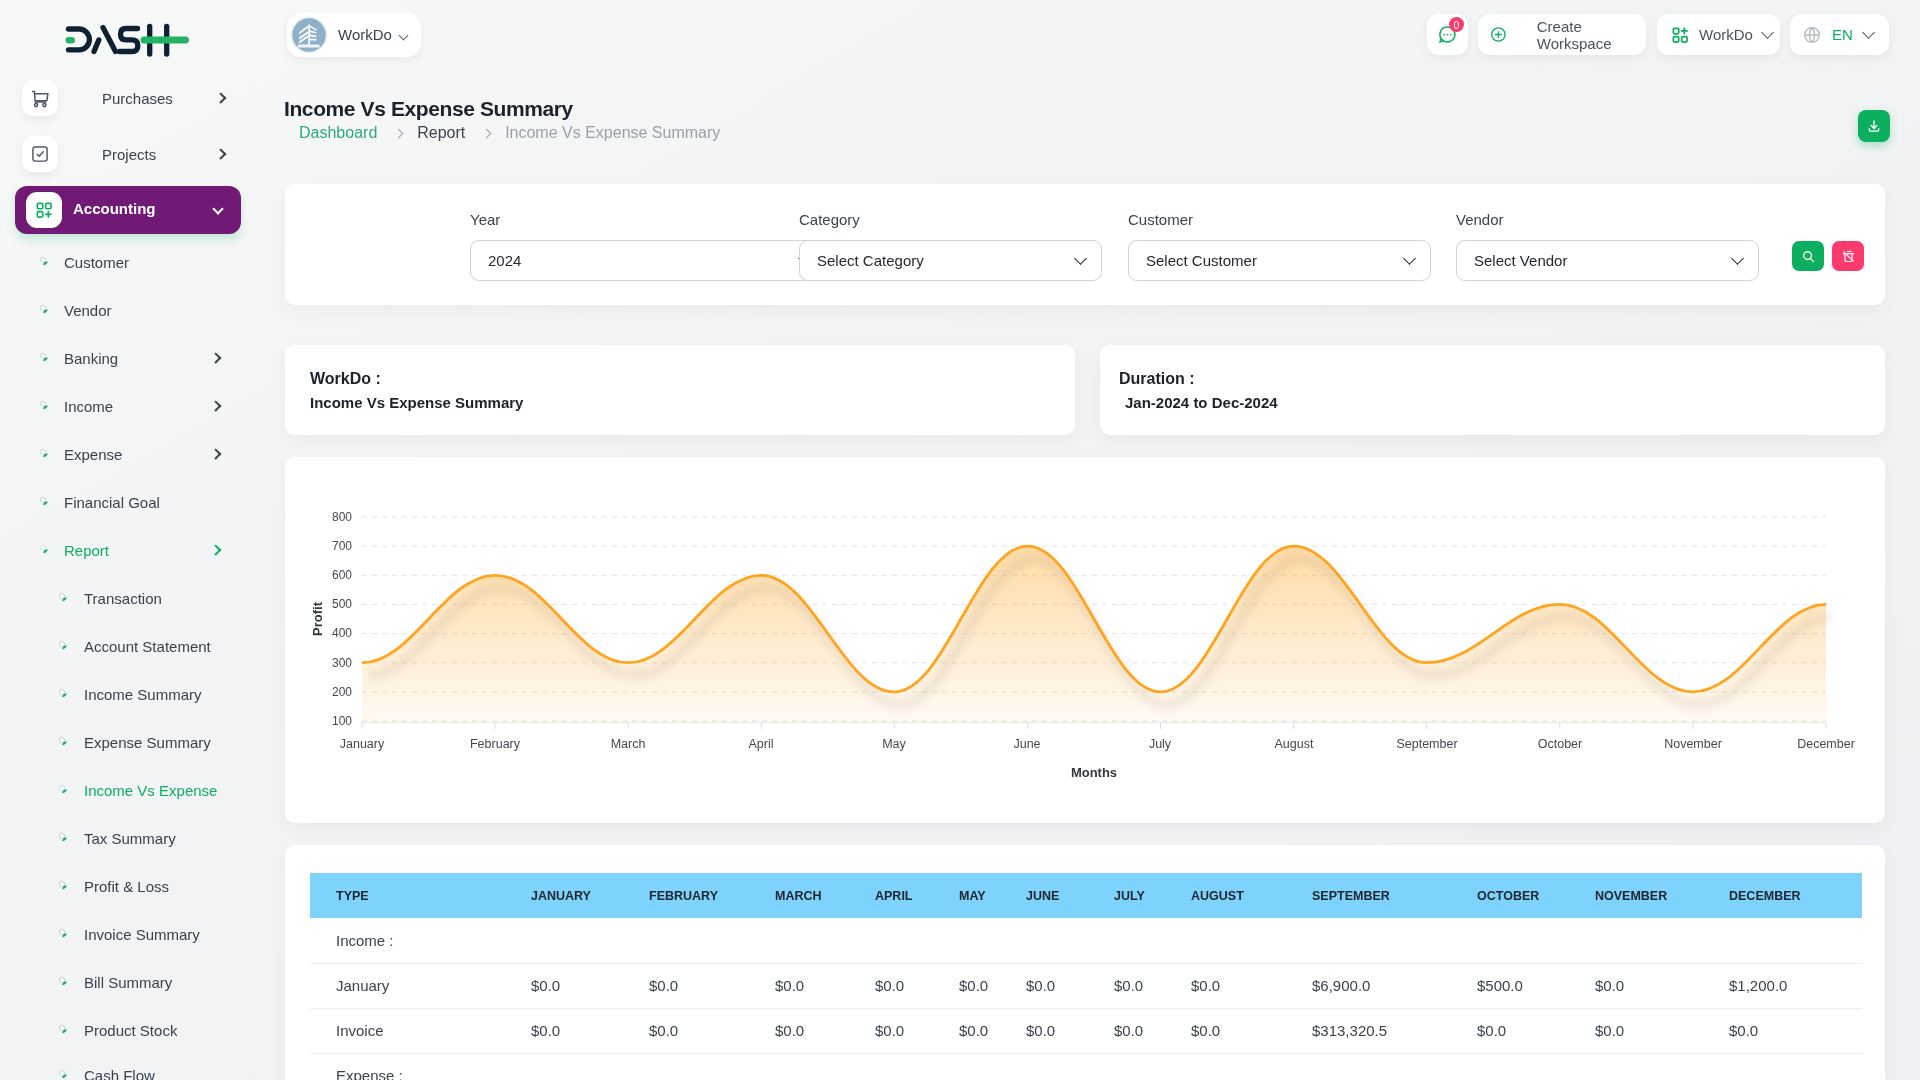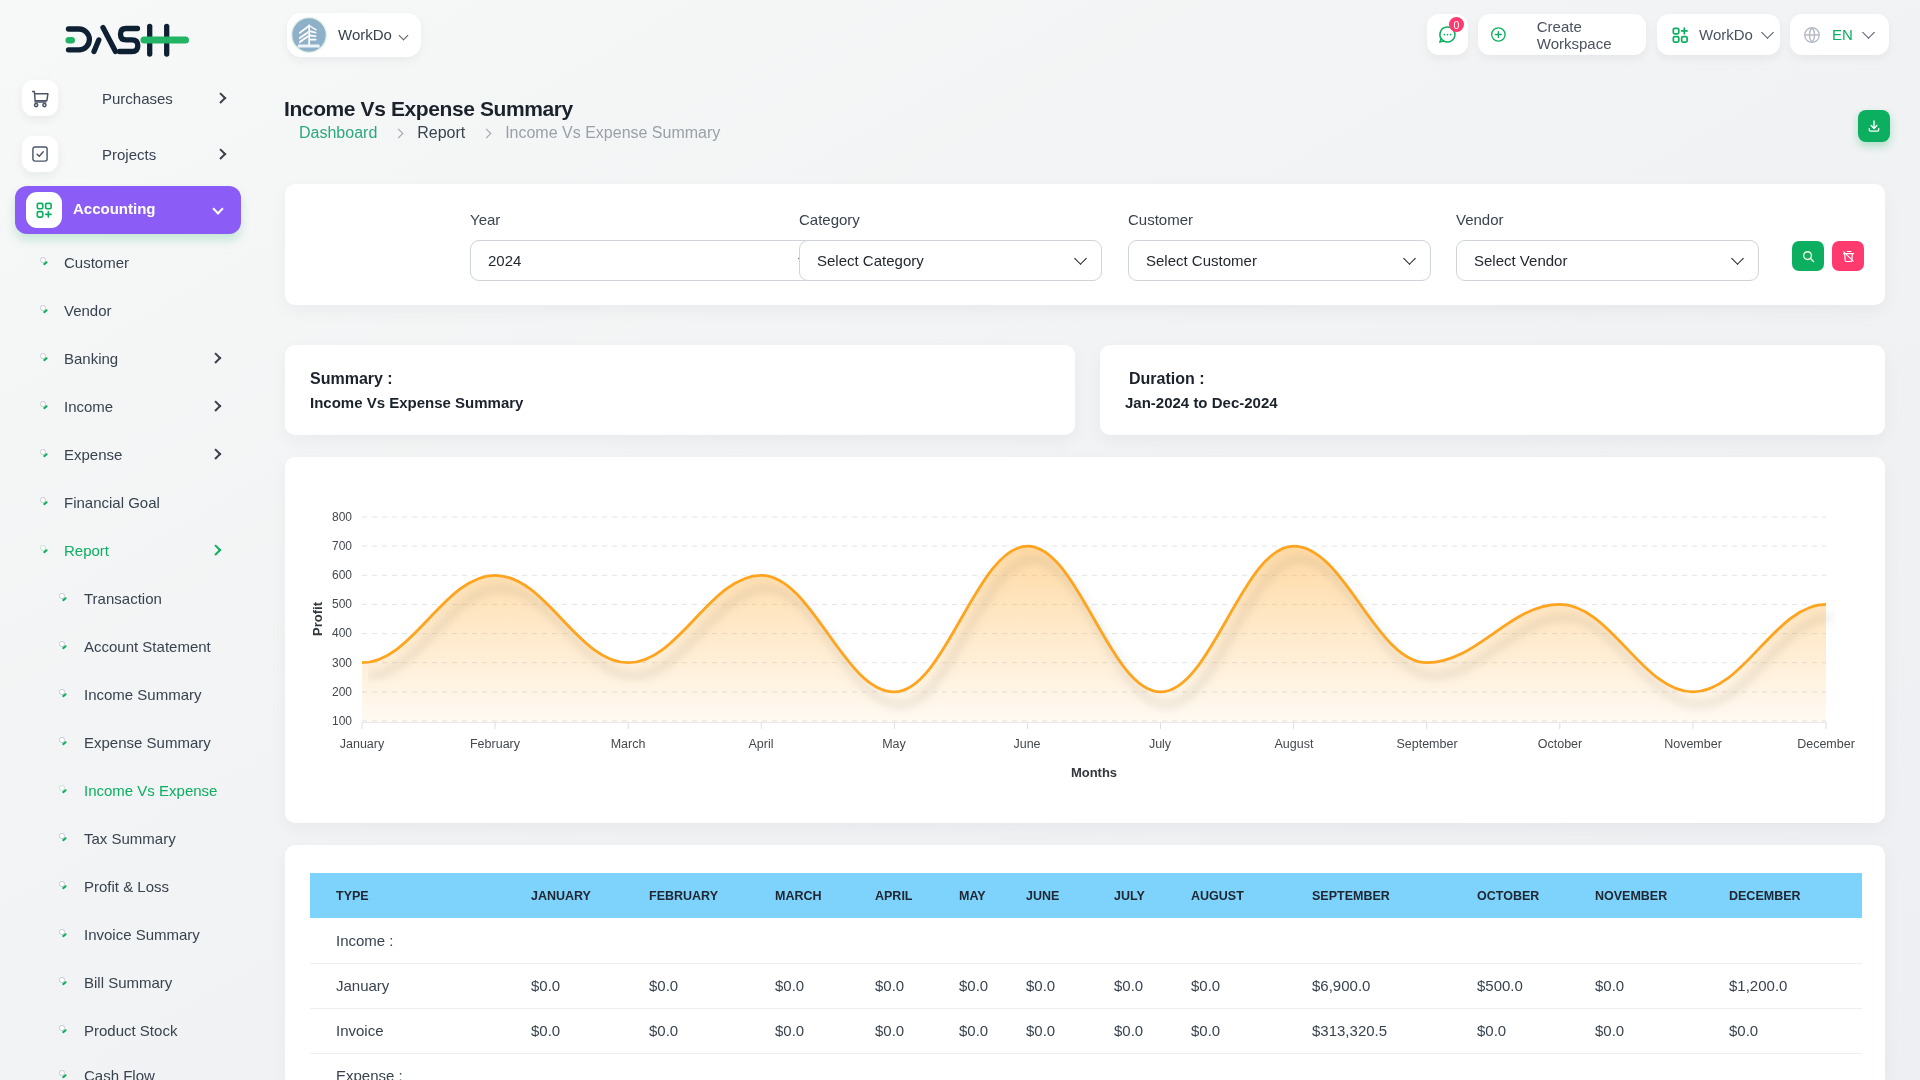--- a/index.html
+++ b/index.html
@@ -67,21 +67,21 @@
 
 <div class="mi-icon" style="left:22px;top:136px;">
   <svg width="20" height="20" viewBox="0 0 24 24" fill="none" stroke="#4a5568" stroke-width="1.7" stroke-linecap="round" stroke-linejoin="round">
     <rect x="3.5" y="3.5" width="17" height="17" rx="2.5"></rect>
       <path d="M8.5 12.2l2.6 2.6 4.8-5.6"></path>
   </svg>
 </div>
 <div class="mi-label" style="left:73px;top:146px;">Projects</div>
 <div class="chev-r" style="left:217px;top:150px;"></div>
 
-<div class="abs" style="left:15px;top:186px;width:226px;height:48px;background:#8b5cf6;border-radius:12px;box-shadow:0 6px 10px rgba(12,175,96,.2);">
+<div class="abs" style="left:15px;top:186px;width:226px;height:48px;background:#701a75;border-radius:12px;box-shadow:0 6px 10px rgba(12,175,96,.2);">
   <div style="position:absolute;left:11px;top:6px;width:36px;height:36px;background:#fff;border-radius:11px;display:flex;align-items:center;justify-content:center;">
     <svg width="20" height="20" viewBox="0 0 24 24" fill="none" stroke="#0caf60" stroke-width="2" stroke-linecap="round" stroke-linejoin="round">
       <rect x="4" y="4" width="6.5" height="6.5" rx="1.5"></rect>
         <rect x="14" y="4" width="6.5" height="6.5" rx="1.5"></rect>
       <rect x="4" y="14" width="6.5" height="6.5" rx="1.5"></rect>
         <path d="M17.2 14v6.5M14 17.2h6.5"></path>
     </svg>
   </div>
   <div style="position:absolute;left:58px;top:14px;font-size:15px;font-weight:700;color:#fff;">Accounting</div>
   <div style="position:absolute;right:19px;top:19px;width:8px;height:8px;border-right:2px solid #fff;border-bottom:2px solid #fff;transform:rotate(45deg);"></div>
@@ -222,25 +222,25 @@
   </svg>
 </div>
 <div class="abs" style="left:1832px;top:241px;width:32px;height:30px;background:#ff3a6e;border-radius:7px;display:flex;align-items:center;justify-content:center;">
   <svg width="15" height="15" viewBox="0 0 24 24" fill="none" stroke="#fff" stroke-width="1.9" stroke-linecap="round" stroke-linejoin="round">
     <path d="M6 7.5h-2M10 4h6M9 7.5h11M18 9l-.7 9.5a2 2 0 0 1-2 1.5h-6.6a2 2 0 0 1-2-1.5L6 9"></path>
     <path d="M4.5 4.5 L19.5 19.5"></path>
   </svg>
 </div>
 
 <div class="card" style="left:285px;top:345px;width:790px;height:90px;">
-  <div style="position:absolute;left:25px;top:25px;font-size:16px;font-weight:700;color:#1b222c;">Summary :</div>
+  <div style="position:absolute;left:25px;top:25px;font-size:16px;font-weight:700;color:#1b222c;">WorkDo :</div>
   <div style="position:absolute;left:25px;top:49px;font-size:15px;font-weight:700;color:#1b222c;">Income Vs Expense Summary</div>
 </div>
 <div class="card" style="left:1100px;top:345px;width:785px;height:90px;">
-  <div style="position:absolute;left:29px;top:25px;font-size:16px;font-weight:700;color:#1b222c;">Duration :</div>
+  <div style="position:absolute;left:19px;top:25px;font-size:16px;font-weight:700;color:#1b222c;">Duration :</div>
   <div style="position:absolute;left:25px;top:49px;font-size:15px;font-weight:700;color:#1b222c;">Jan-2024 to Dec-2024</div>
 </div>
 
 <div class="card" style="left:285px;top:457px;width:1600px;height:366px;"></div>
 <svg class="abs" style="left:285px;top:457px;" width="1600" height="366" viewBox="285 457 1600 366">
   <defs>
     <linearGradient id="fillg" x1="0" y1="517" x2="0" y2="723" gradientUnits="userSpaceOnUse">
       <stop offset="0" stop-color="#ffa21d" stop-opacity="0.46"></stop>
       <stop offset="1" stop-color="#ffa21d" stop-opacity="0.05"></stop>
     </linearGradient>

